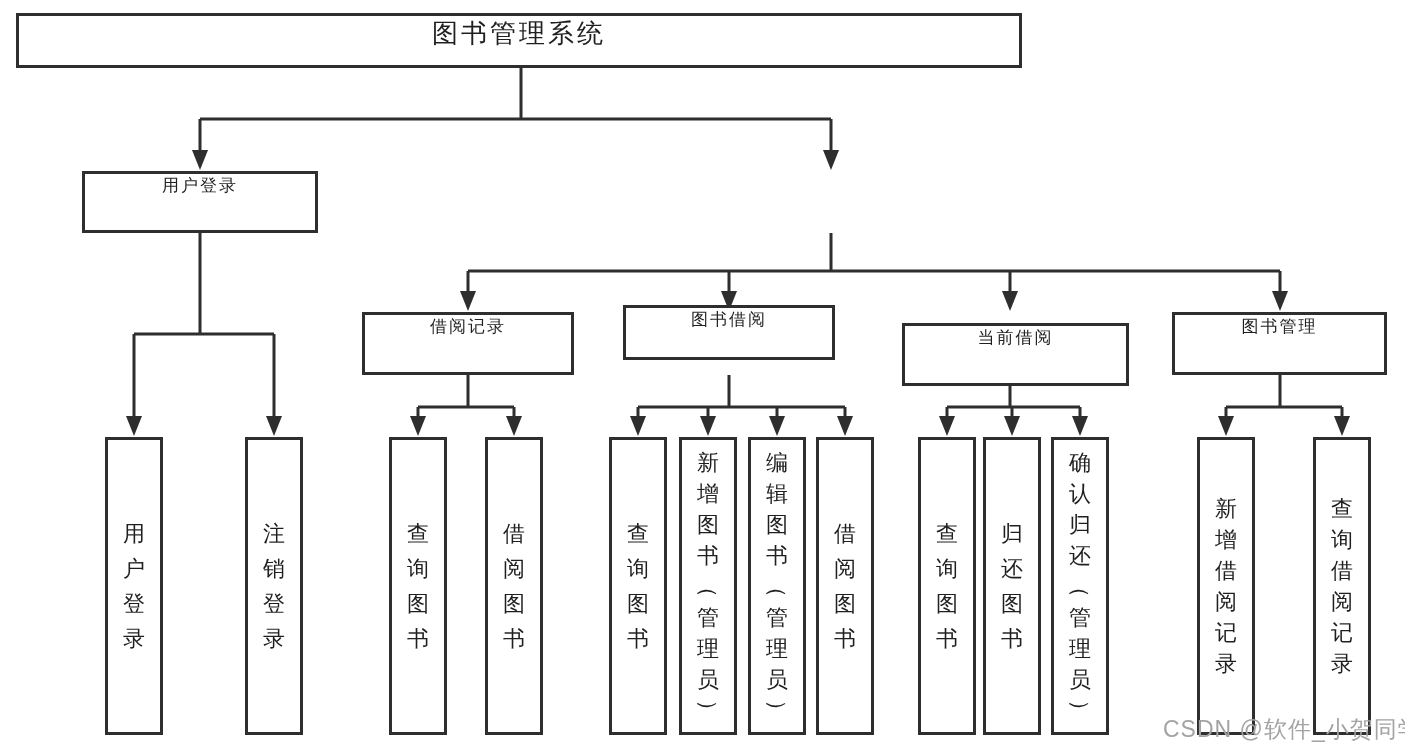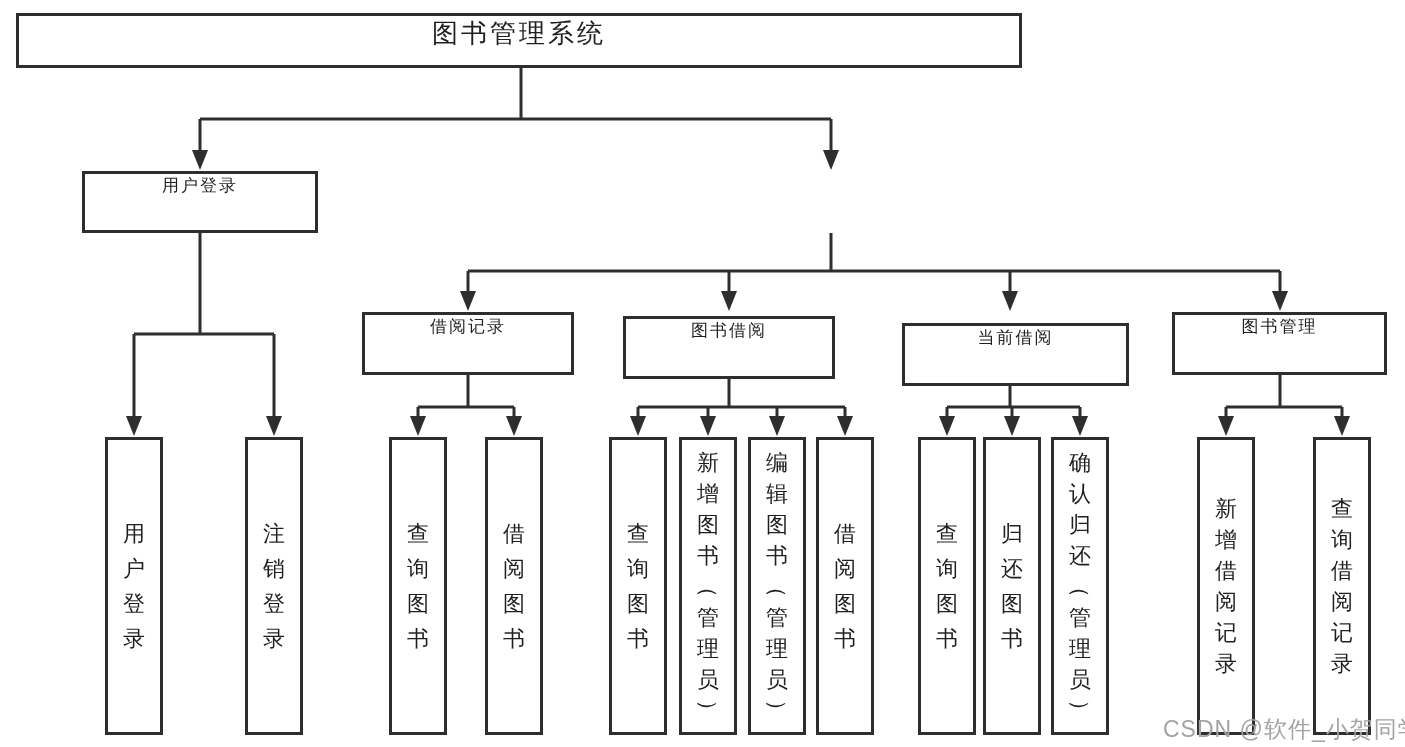--- a/index.html
+++ b/index.html
@@ -112,21 +112,21 @@
     <span class="hlabel">图书管理系统</span>
   </div>
 
   <div class="box h" style="left:82px;top:171px;width:236px;height:62px">
     <span class="hlabel">用户登录</span>
   </div>
 
   <div class="box h" style="left:362px;top:312px;width:212px;height:63px">
     <span class="hlabel">借阅记录</span>
   </div>
-  <div class="box h" style="left:623px;top:316px;width:212px;height:63px">
+  <div class="box h" style="left:623px;top:305px;width:212px;height:55px">
     <span class="hlabel">图书借阅</span>
   </div>
   <div class="box h" style="left:902px;top:323px;width:227px;height:63px">
     <span class="hlabel">当前借阅</span>
   </div>
   <div class="box h" style="left:1172px;top:312px;width:215px;height:63px">
     <span class="hlabel">图书管理</span>
   </div>
 
   <div class="box v" style="left:105px;top:437px;width:58px;height:298px">

